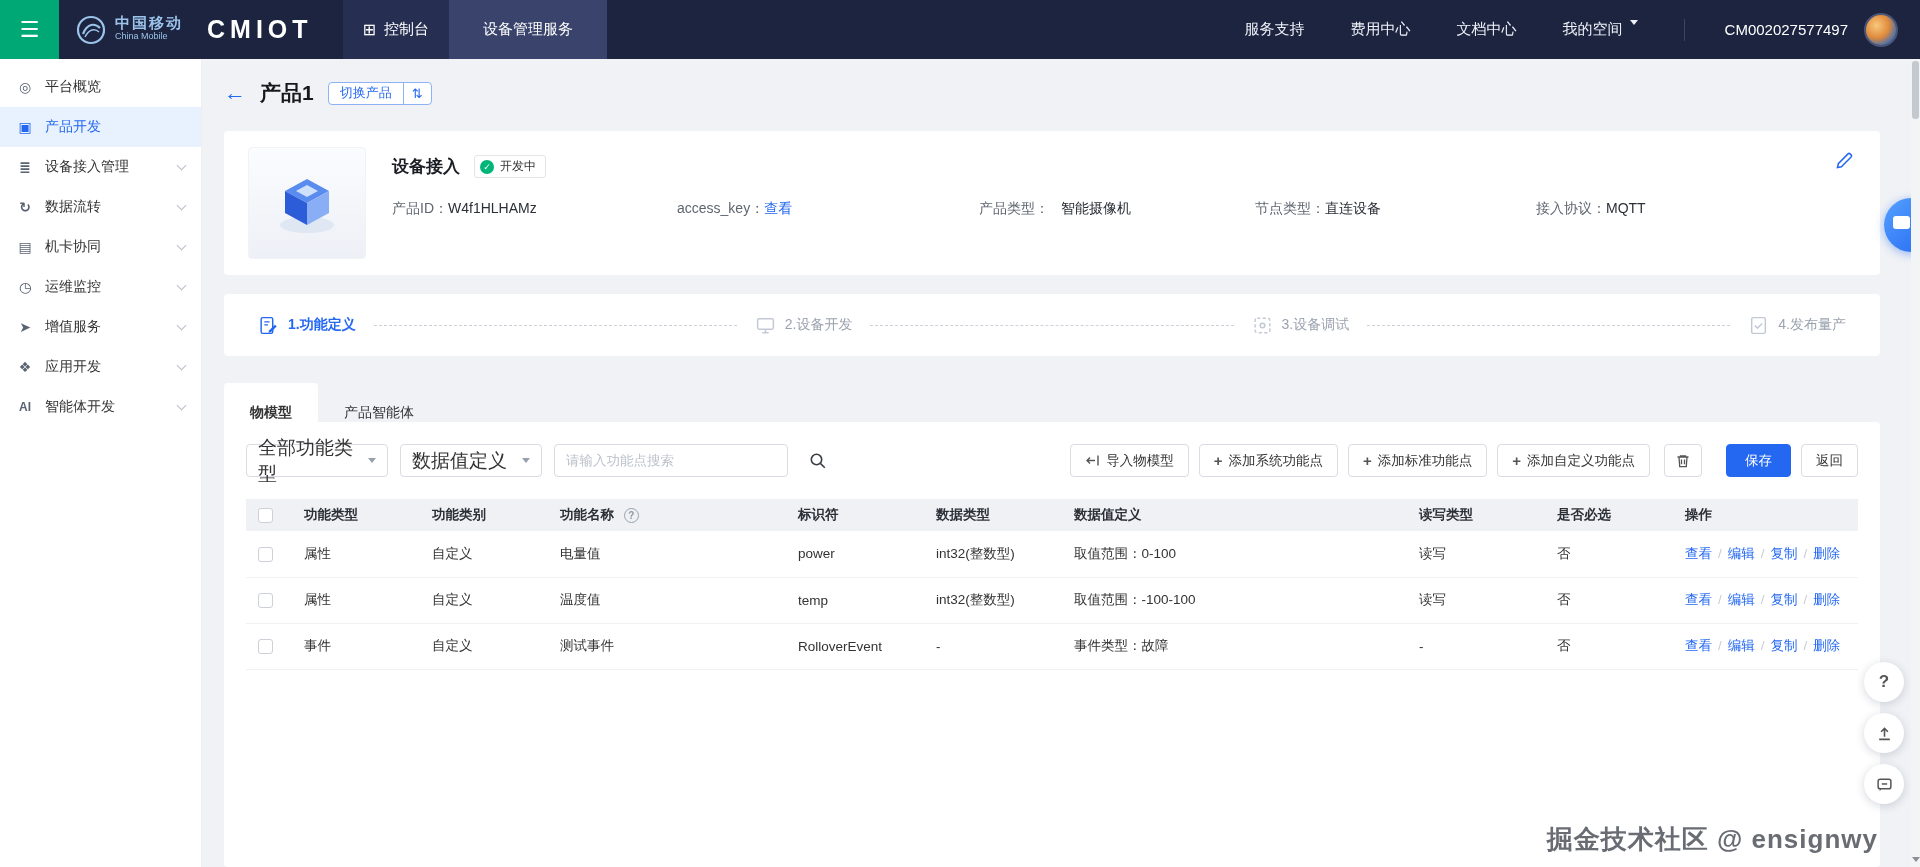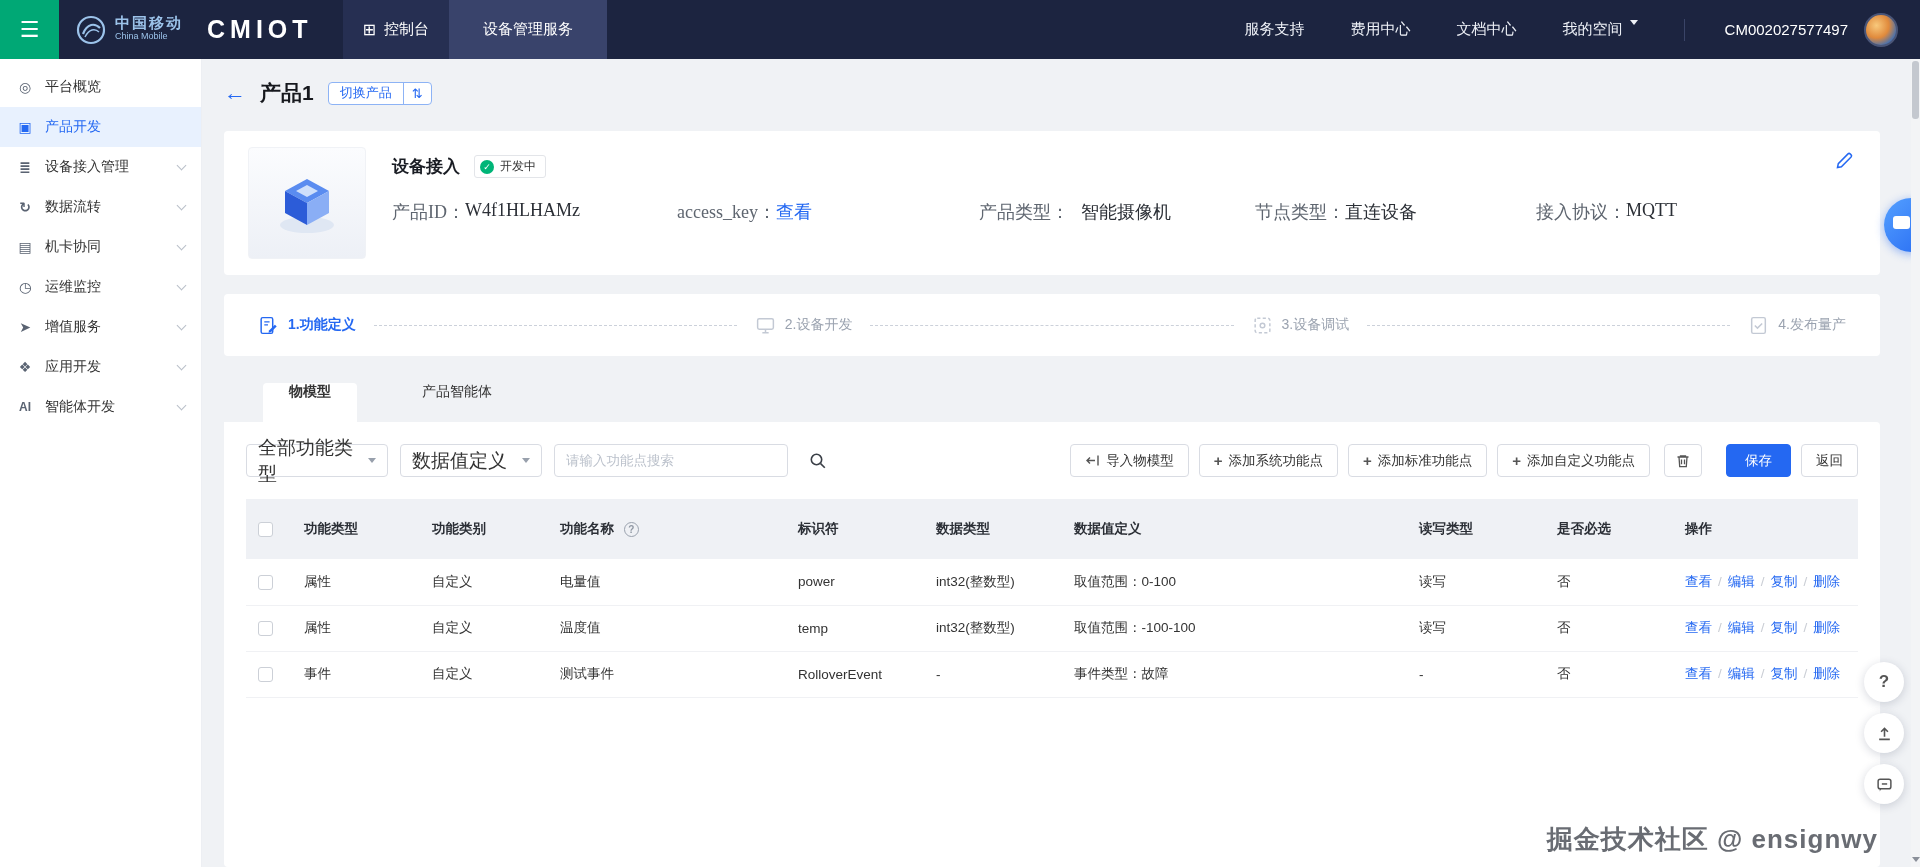--- a/index.html
+++ b/index.html
@@ -65,21 +65,21 @@
   .product-img { width:118px; height:112px; flex:none; border-radius:4px;
                  background:linear-gradient(180deg,#fbfcfe,#edf0f6); border:1px solid #f0f2f6;
                  display:flex; align-items:center; justify-content:center; }
   .product-info { flex:1; padding-top:8px; }
   .p-row1 { display:flex; align-items:center; gap:14px; }
   .p-name { font-size:17px; font-weight:bold; color:#1a1d24; }
   .status-badge { display:flex; align-items:center; gap:6px; height:23px; padding:0 9px 0 5px;
                   border:1px solid #e3e5e9; border-radius:3px; font-size:12px; color:#333; background:#fff; }
   .status-dot { width:14px; height:14px; border-radius:50%; background:#00b578; color:#fff; font-size:9px;
                 display:flex; align-items:center; justify-content:center; }
-  .p-fields { display:flex; margin-top:22px; font-size:18px;font-family:Liberation Serif, serif; }
+  .p-fields { display:flex; margin-top:22px; font-size:14px; }
   .p-field { display:flex; }
   .p-field .f-label { color:#5f6670; }
   .p-field .f-value { color:#2b2f36; }
   .p-f1 { width:285px; } .p-f2 { width:302px; } .p-f3 { width:276px;gap:12px; } .p-f4 { width:281px; }
   .link { color:#2468f2; text-decoration:none; }
   .p-more { margin-top:17px; display:flex; align-items:center; gap:6px; font-size:14px; }
   .more-circ { width:16px; height:16px; border-radius:50%; background:#2468f2;
                display:flex; align-items:center; justify-content:center; }
   .chev-sm { width:5px; height:5px; border-right:1.5px solid #fff; border-bottom:1.5px solid #fff;
              transform:rotate(45deg); margin-top:-2px; }
@@ -87,21 +87,21 @@
 
   .steps-card { margin:19px 0 27px; height:62px; padding:0 34px; display:flex; align-items:center; }
   .step { display:flex; align-items:center; gap:9px; font-size:14px; color:#9ba3b0; flex:none; }
   .step .step-ic { color:#c3c9d4; }
   .step.active { color:#2468f2; font-weight:bold; }
   .step.active .step-ic { color:#2468f2; }
   .dash { flex:1; border-top:1px dashed #ccd1da; margin:0 18px; height:0; }
 
   
   .tabs { display:flex; }
-  .tab { height:39px; padding:0 26px; display:flex; align-items:flex-start; font-size:14px; color:#333;margin-left:39px; }
+  .tab { height:39px; padding:0 26px; display:flex; align-items:flex-end; font-size:14px; color:#333; }
   .tab.active { background:#fff; border-radius:4px 4px 0 0; font-weight:bold; }
 
   .content-card { flex:1; border-radius:0 4px 4px 4px; padding:22px; min-height:0; }
 
   
   .toolbar { display:flex; align-items:center; gap:12px; }
   .select { width:142px; height:33px; border:1px solid #d9dce3; border-radius:4px; background:#fff;
             display:flex; align-items:center; justify-content:space-between; padding:12px 11px;
             font-size:19px; color:#333; }
   .tri-down { width:0; height:0; border-left:4px solid transparent; border-right:4px solid transparent;
@@ -112,21 +112,21 @@
   .search-btn { width:36px; height:33px; display:flex; align-items:center; justify-content:center; }
   .tb-right { margin-left:auto; display:flex; align-items:center; gap:10px; }
   .btn { height:33px; padding:0 14px; border:1px solid #d9dce3; border-radius:4px; background:#fff;
          font-size:13.5px; color:#333; display:flex; align-items:center; gap:6px; }
   .btn .plus { color:#555; font-size:15px; font-weight:bold; line-height:1; }
   .btn.icon-only { width:38px; padding:0; justify-content:center; margin-left:4px; }
   .btn.primary { background:#2468f2; border-color:#2468f2; color:#fff; padding:0 18px; margin-left:14px; }
 
   
   table { width:100%; border-collapse:collapse; table-layout:fixed; margin-top:22px; font-size:13.5px; }
-  thead th { background:#eff1f5; height:60px; text-align:left; padding:0 12px; color:#2b2f36; font-weight:bold; }
+  thead th { background:#eff1f5; height:32px; text-align:left; padding:0 12px; color:#2b2f36; font-weight:bold; }
   tbody td { height:46px; padding:0 12px; border-bottom:1px solid #f0f1f4; color:#333; }
   .cb { display:inline-block; width:15px; height:15px; border:1px solid #ccd0d7; border-radius:3px;
         background:#fff; vertical-align:middle; }
   .help { display:inline-flex; width:15px; height:15px; border:1px solid #9aa2ae; border-radius:50%;
           color:#8f97a3; font-size:10px; align-items:center; justify-content:center; margin-left:6px;
           vertical-align:middle; }
   .ops a { color:#2468f2; text-decoration:none; }
   .sep { color:#c9cdd4; margin:0 6px; }
 
   

